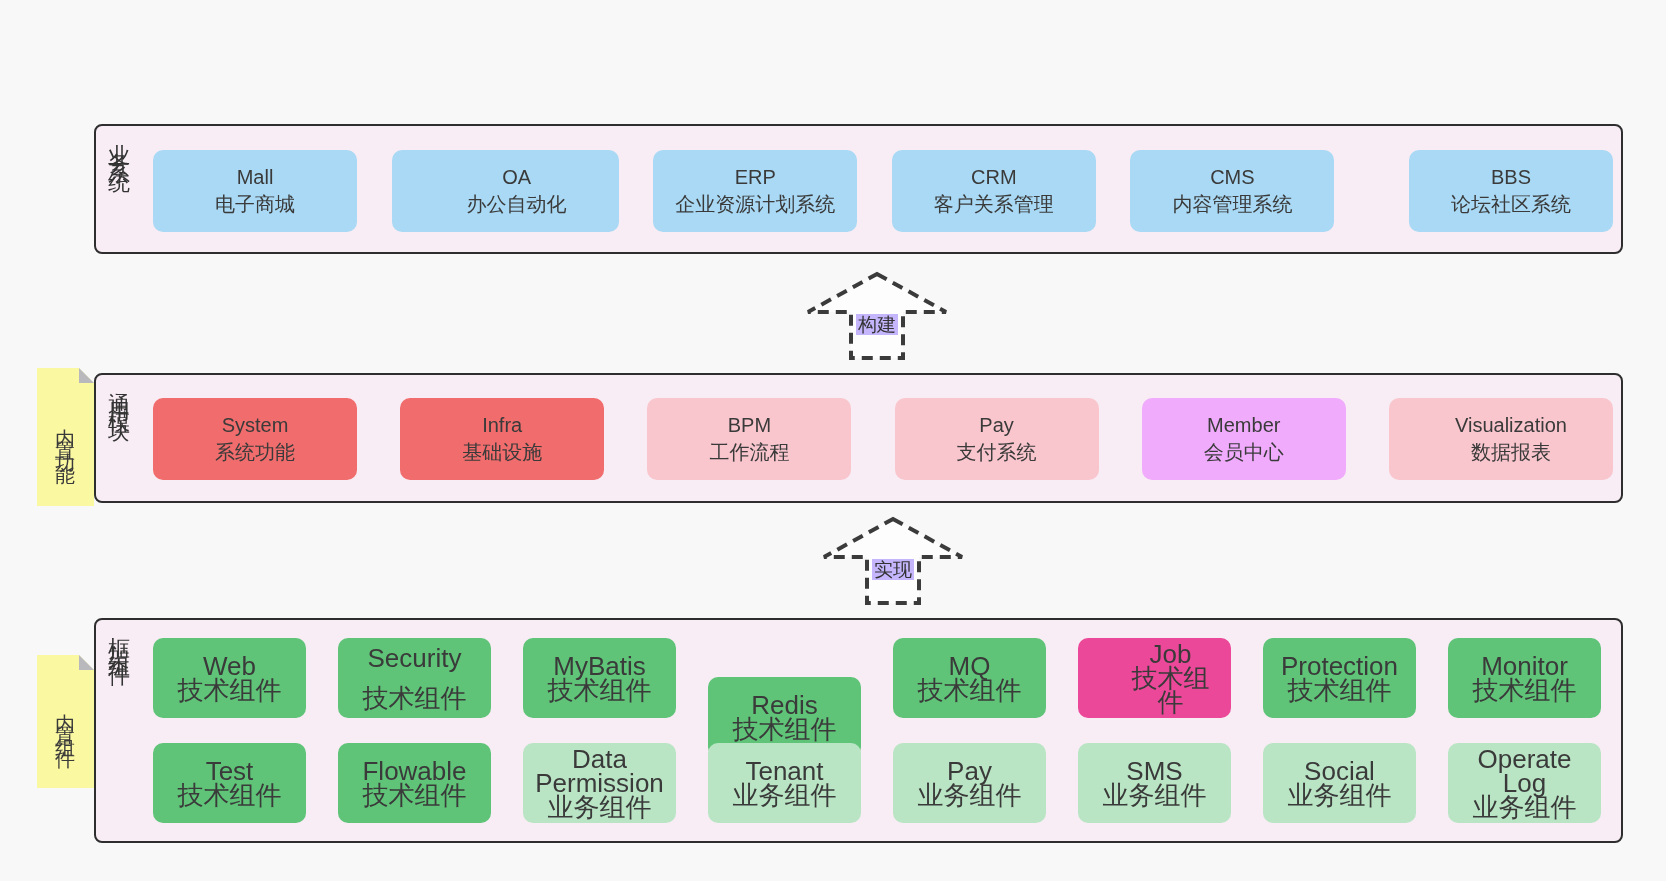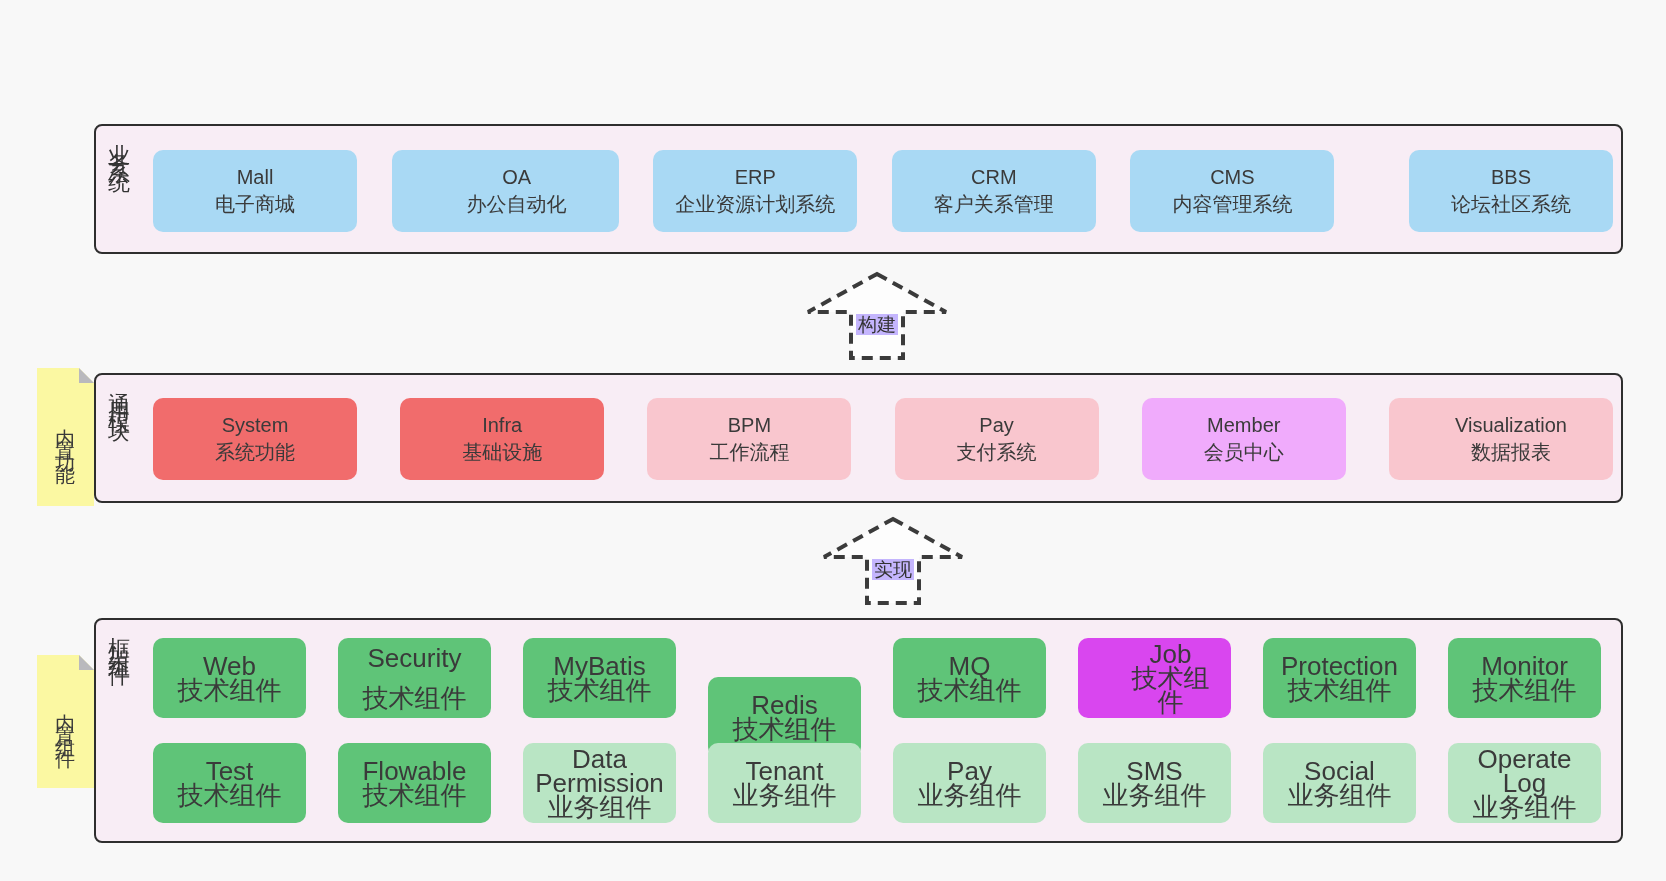--- a/index.html
+++ b/index.html
@@ -164,21 +164,21 @@
       <div>技术组件</div>
     </div>
     <div class="box box-sm" style="background: rgb(95, 196, 120); margin-top: 39px;">
       <div>Redis</div>
       <div>技术组件</div>
     </div>
     <div class="box box-sm" style="background: rgb(95, 196, 120);">
       <div>MQ</div>
       <div>技术组件</div>
     </div>
-    <div class="box box-sm" style="background: #d946ef; padding-left: 46px;">
+    <div class="box box-sm" style="background: #ec4899; padding-left: 46px;">
       <div>Job</div>
       <div>技术组件</div>
     </div>
     <div class="box box-sm" style="background: rgb(95, 196, 120);">
       <div>Protection</div>
       <div>技术组件</div>
     </div>
     <div class="box box-sm" style="background: rgb(95, 196, 120);">
       <div>Monitor</div>
       <div>技术组件</div>

